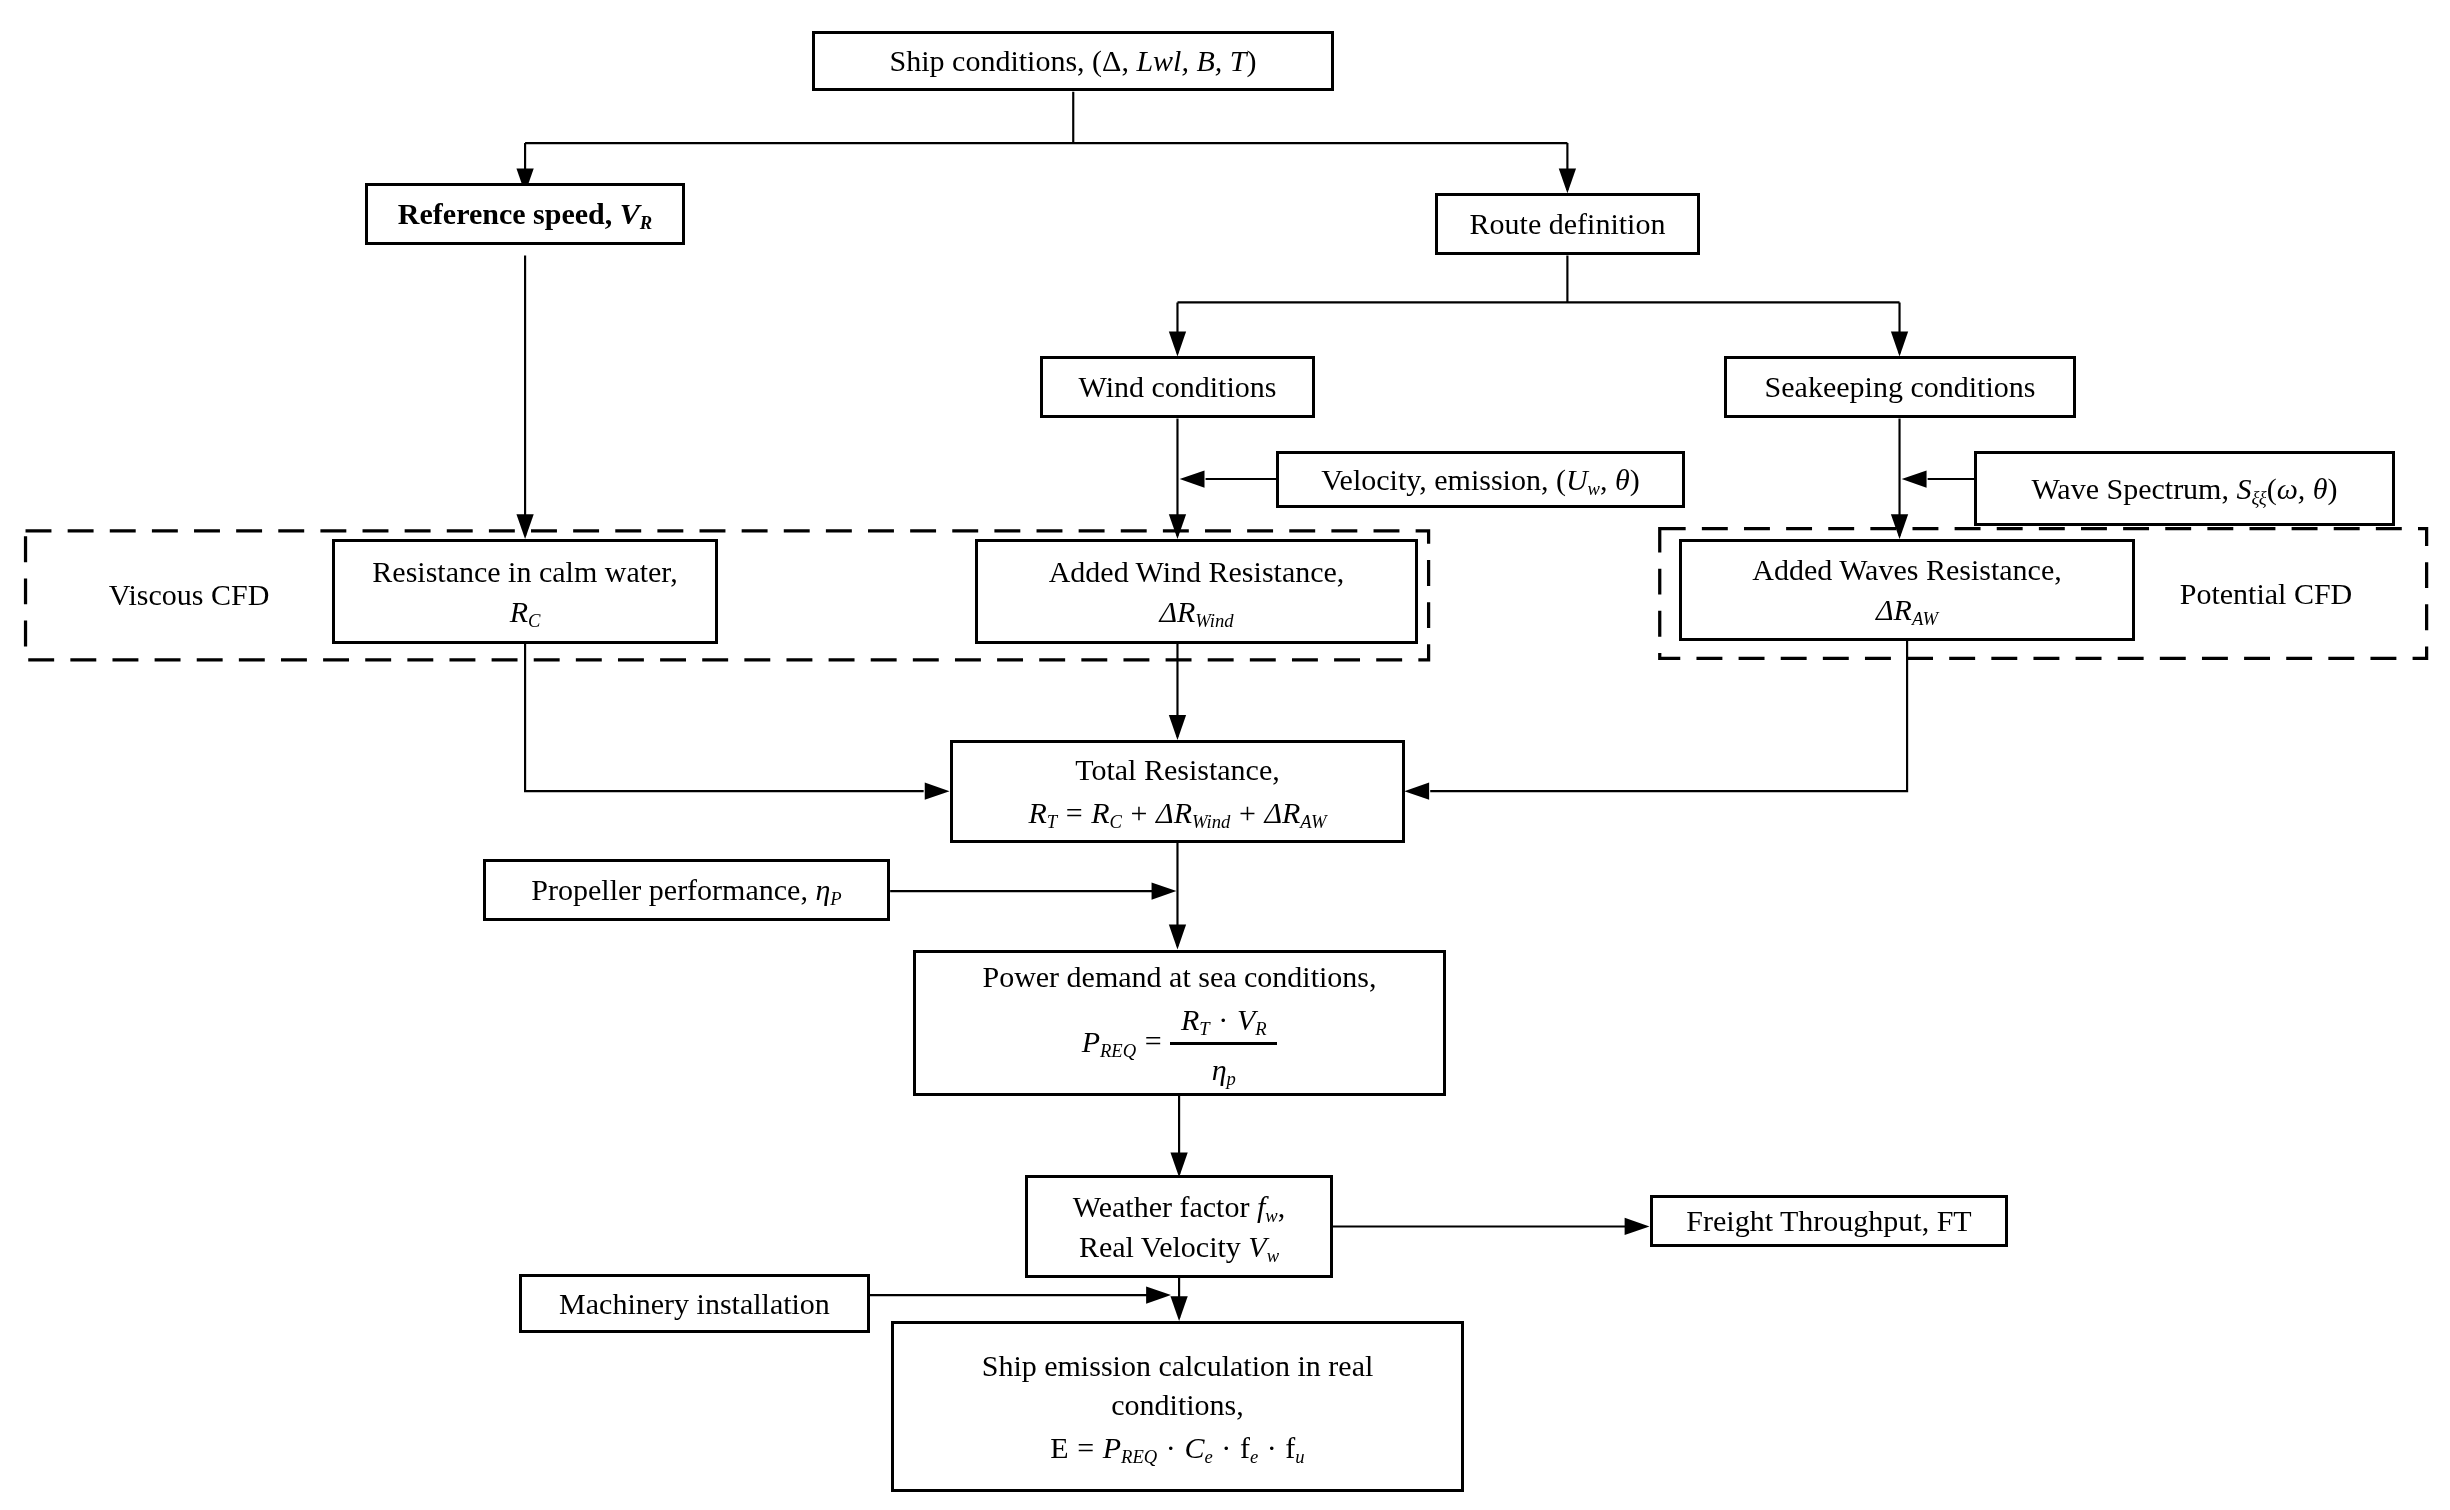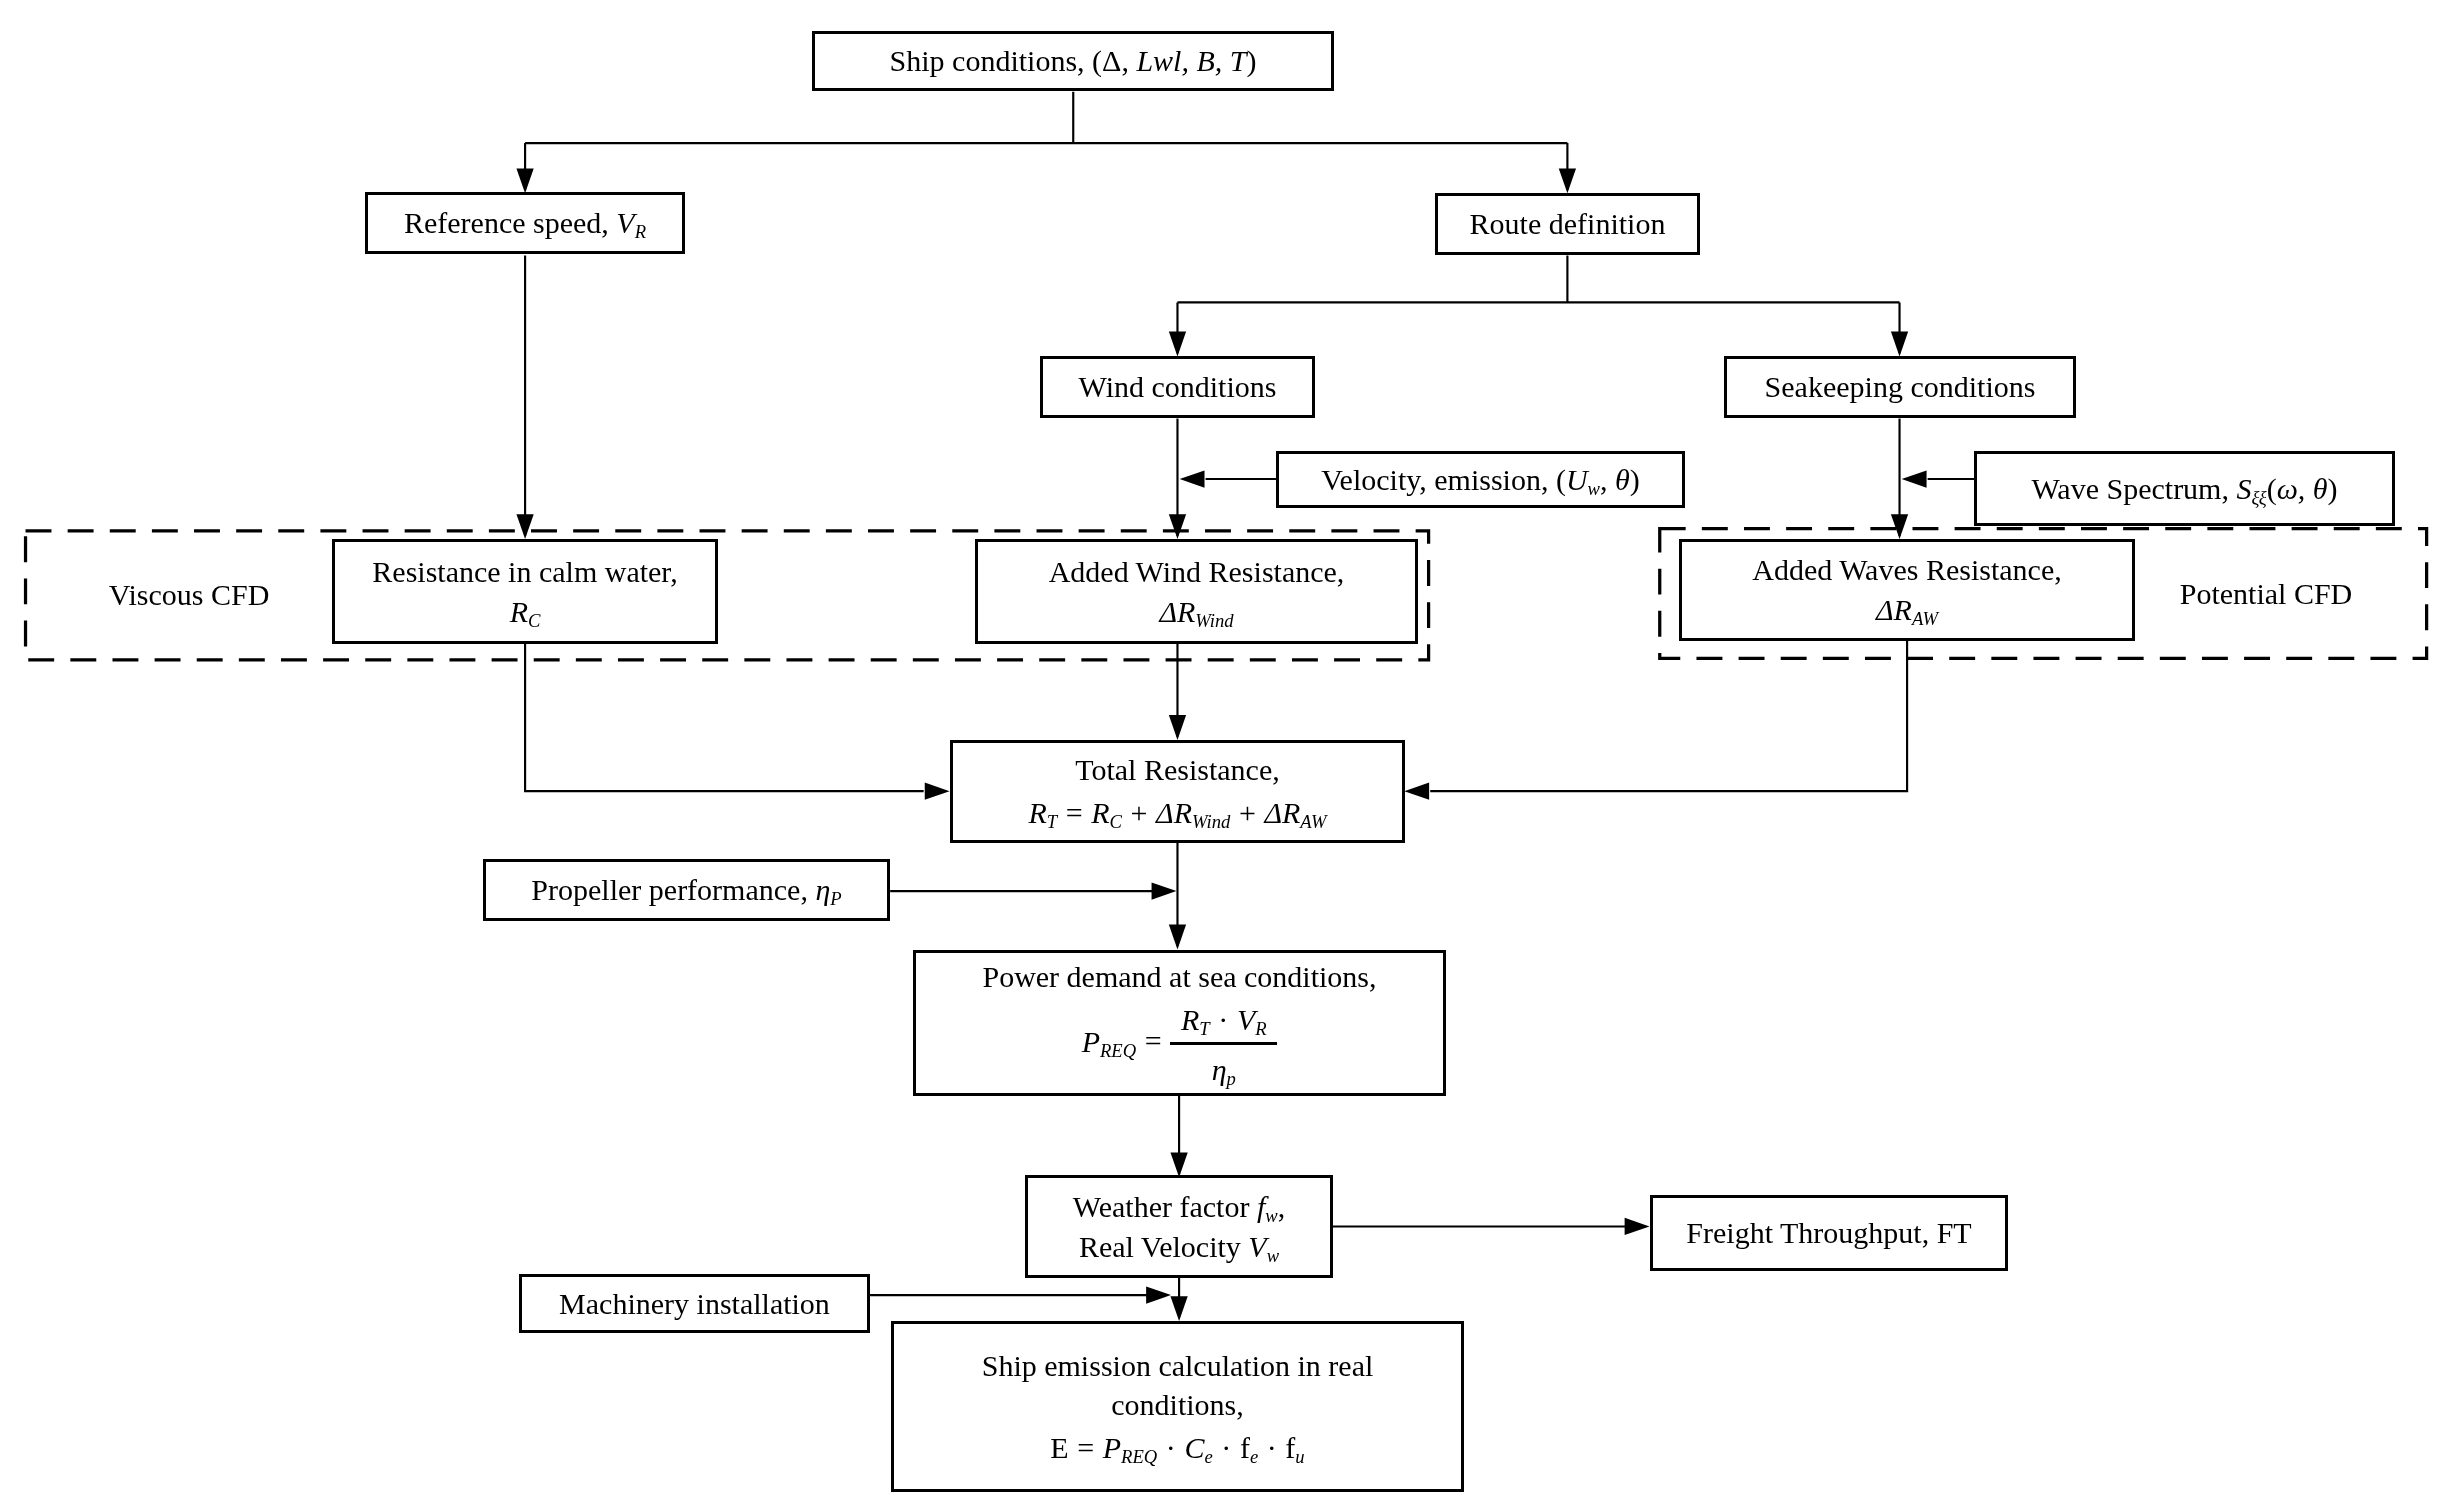--- a/index.html
+++ b/index.html
@@ -115,21 +115,21 @@
       <polygon points="2168,2398 2122,2382 2122,2414"></polygon>
     </g>
   </svg>
 
   <div class="node" style="left:812px; top:31px; width:522px; height:60px;">
     <div class="node-text">
       <span>Ship conditions, (Δ, </span><span class="it">Lwl, B, T</span><span>)</span>
     </div>
   </div>
 
-  <div class="node" style="left:365px; top:192px; width:320px; height:62px;">
+  <div class="node" style="left:365px; top:183px; width:320px; height:62px;font-weight:bold;">
     <div class="node-text">
       <span>Reference speed, </span><span class="it">V</span><sub class="it">R</sub>
     </div>
   </div>
 
   <div class="node" style="left:1435px; top:193px; width:265px; height:62px;">
     <div class="node-text">Route definition</div>
   </div>
 
   <div class="node" style="left:1040px; top:356px; width:275px; height:62px;">
@@ -204,21 +204,21 @@
     </div>
   </div>
 
   <div class="node" style="left:1025px; top:1175px; width:308px; height:103px;">
     <div class="node-text">
       <div><span>Weather factor </span><span class="it">f</span><sub class="it">w</sub><span>,</span></div>
       <div><span>Real Velocity </span><span class="it">V</span><sub class="it">w</sub></div>
     </div>
   </div>
 
-  <div class="node" style="left:1650px; top:1195px; width:358px; height:76px;">
+  <div class="node" style="left:1650px; top:1195px; width:358px; height:52px;">
     <div class="node-text">Freight Throughput, FT</div>
   </div>
 
   <div class="node" style="left:519px; top:1274px; width:351px; height:59px;">
     <div class="node-text">Machinery installation</div>
   </div>
 
   <div class="node" style="left:891px; top:1321px; width:573px; height:171px;">
     <div class="node-text">
       <div>Ship emission calculation in real</div>

